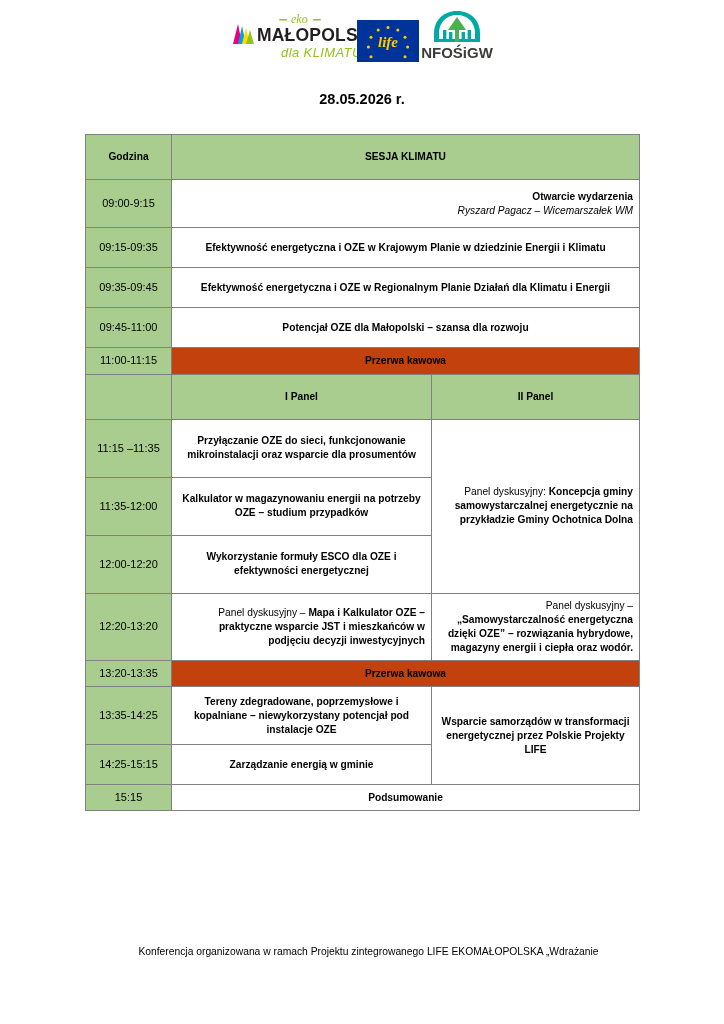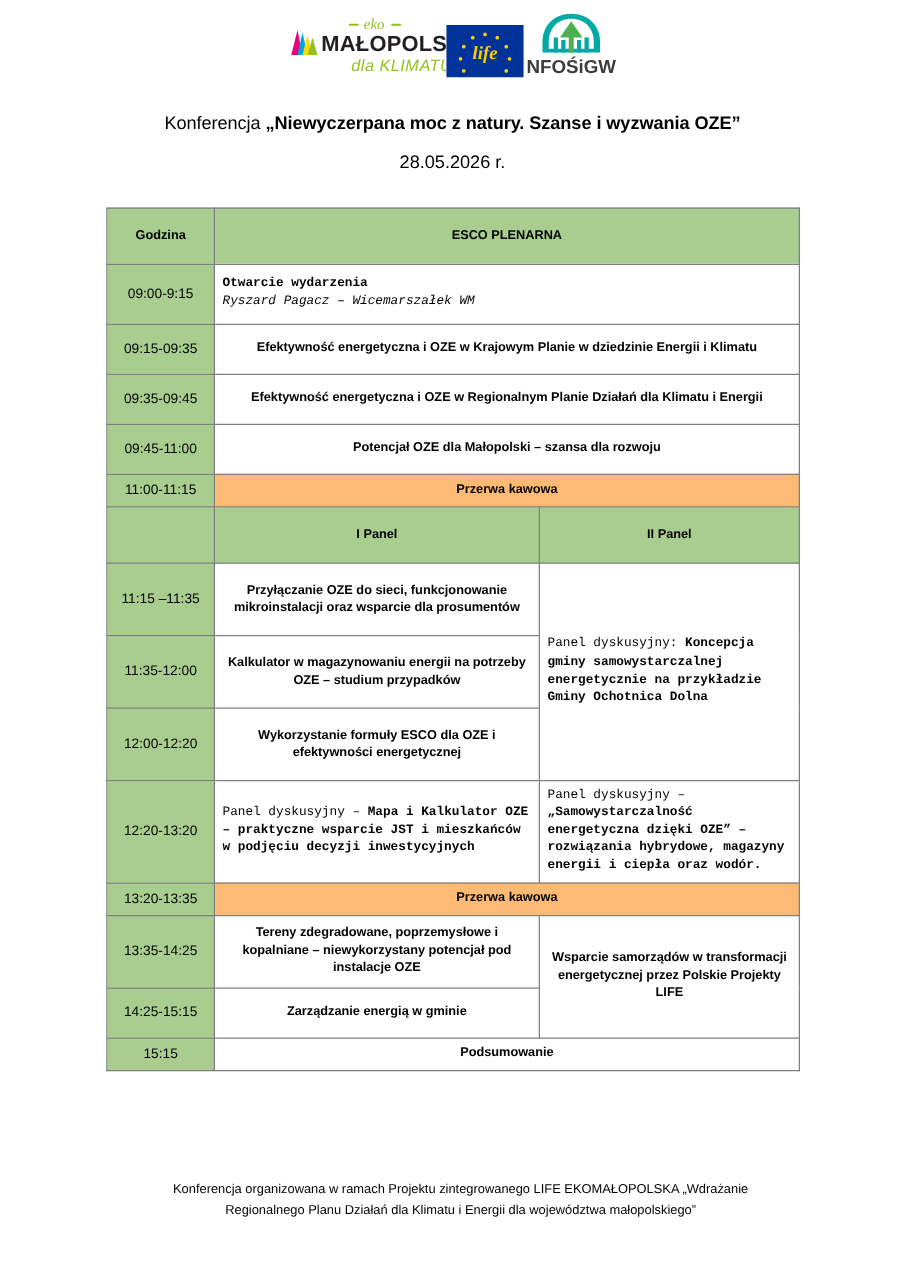--- a/index.html
+++ b/index.html
@@ -54,21 +54,21 @@
     line-height: 1.55;
   }
   .title-line1 {
     font-size: 14.5px;
     letter-spacing: -0.05px;
   }
   .title-line1 .reg { font-weight: 400; }
   .title-line1 .bold { font-weight: bold; }
   .title-line2 {
     font-size: 14.5px;
-    font-weight: normal;
+    font-weight: bold;
     margin-top: 9px;
   }
 
   
   .sched-wrap {
     margin: 24px auto 0 auto;
     width: 554px;
   }
   table.sched {
     border-collapse: collapse;
@@ -82,21 +82,21 @@
     vertical-align: middle;
     line-height: 1.38;
   }
   col.c-time { width: 86px; }
   col.c-p1   { width: 260px; }
   col.c-p2   { width: 208px; }
 
   .bg-green { background: #a9cd8f; }
   .bg-white { background: #ffffff; }
 
-  .t-center { text-align: left; font-family: Liberation Mono, monospace; }
+  .t-center { text-align: right; }
   .t-bold   { font-weight: bold; }
   .t-reg    { font-weight: 400; }
   .t-ital   { font-style: italic; }
 
   td.time {
     text-align: center;
     font-weight: 400;
     font-size: 11px;
     background: #a9cd8f;
   }
@@ -106,21 +106,21 @@
     background: #a9cd8f;
     height: 34px;
   }
   td.body-cell {
     text-align: center;
     font-weight: bold;
   }
   td.break-cell {
     text-align: center;
     font-weight: bold;
-    background: #fdba74;
+    background: #c2410c;
   }
   .r-tall  { height: 48px; }
   .r-mid   { height: 40px; }
   .r-short { height: 24px; }
   .r-panel { height: 58px; }
 
   
   .footer {
     position: absolute;
     left: 13px;
@@ -185,38 +185,35 @@
         <rect x="24" y="22" width="3.4" height="12" fill="#00a9a3"></rect>
         <rect x="30" y="24" width="3.4" height="10" fill="#00a9a3"></rect>
         <rect x="42.6" y="24" width="3.4" height="10" fill="#00a9a3"></rect>
         <rect x="48.6" y="22" width="3.4" height="12" fill="#00a9a3"></rect>
       </g>
       <text x="38" y="50" text-anchor="middle" font-family="'Liberation Sans', sans-serif" font-size="15" font-weight="bold" fill="#3c3c3b">NFOŚiGW</text>
     </svg>
   </div>
 
   <div class="title-block">
-    <div class="title-line1">
-      <span class="reg">Konferencja </span><span class="bold">„Niewyczerpana moc z natury. Szanse i wyzwania OZE”</span>
-    </div>
     <div class="title-line2">28.05.2026 r.</div>
   </div>
 
   <div class="sched-wrap">
     <table class="sched">
       <colgroup>
         <col class="c-time">
         <col class="c-p1">
         <col class="c-p2">
       </colgroup>
       <tbody>
 
         <tr>
           <td class="hdr">Godzina</td>
-          <td class="hdr" colspan="2">ESCO PLENARNA</td>
+          <td class="hdr" colspan="2">SESJA KLIMATU</td>
         </tr>
 
         <tr class="r-tall">
           <td class="time">09:00-9:15</td>
           <td class="bg-white t-center" colspan="2">
             <div class="t-bold">Otwarcie wydarzenia</div>
             <div class="t-ital t-reg">Ryszard Pagacz – Wicemarszałek WM</div>
           </td>
         </tr>
 
@@ -294,16 +291,15 @@
           <td class="time">15:15</td>
           <td class="bg-white body-cell" colspan="2">Podsumowanie</td>
         </tr>
 
       </tbody>
     </table>
   </div>
 
   <div class="footer">
     <div>Konferencja organizowana w ramach Projektu zintegrowanego LIFE EKOMAŁOPOLSKA „Wdrażanie</div>
-    <div>Regionalnego Planu Działań dla Klimatu i Energii dla województwa małopolskiego”</div>
   </div>
 
 </div>
 
 </body></html>

